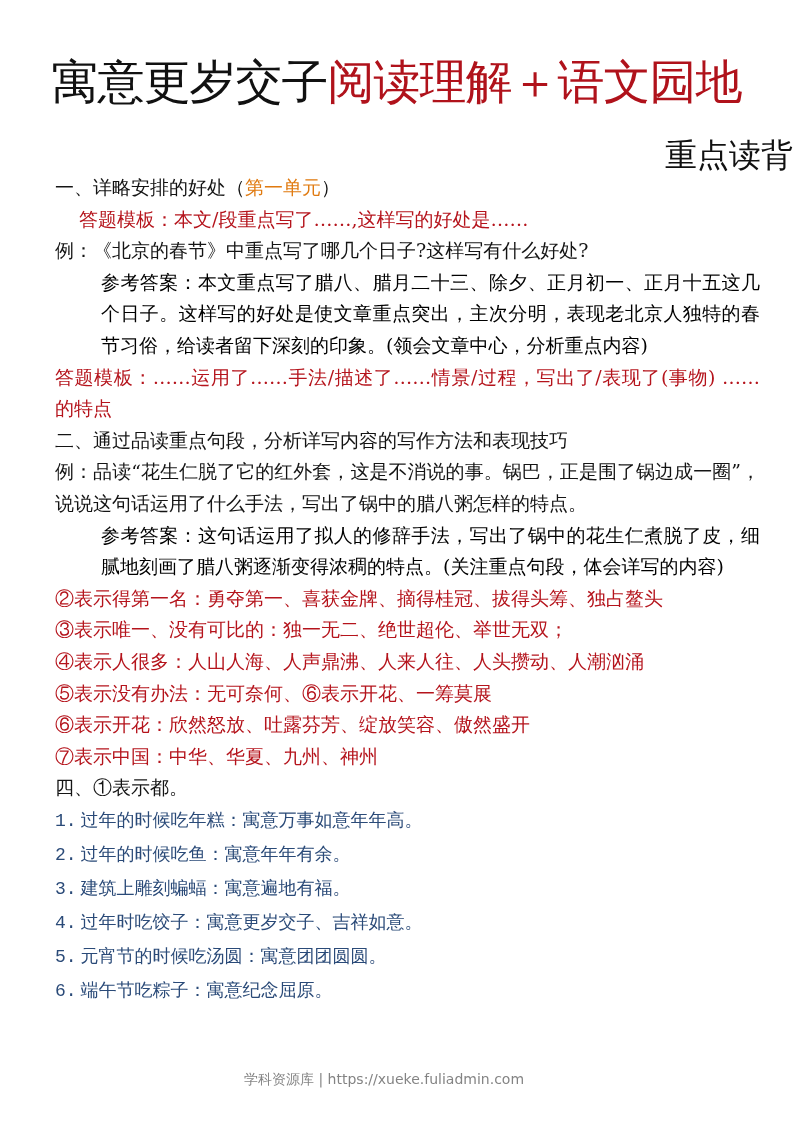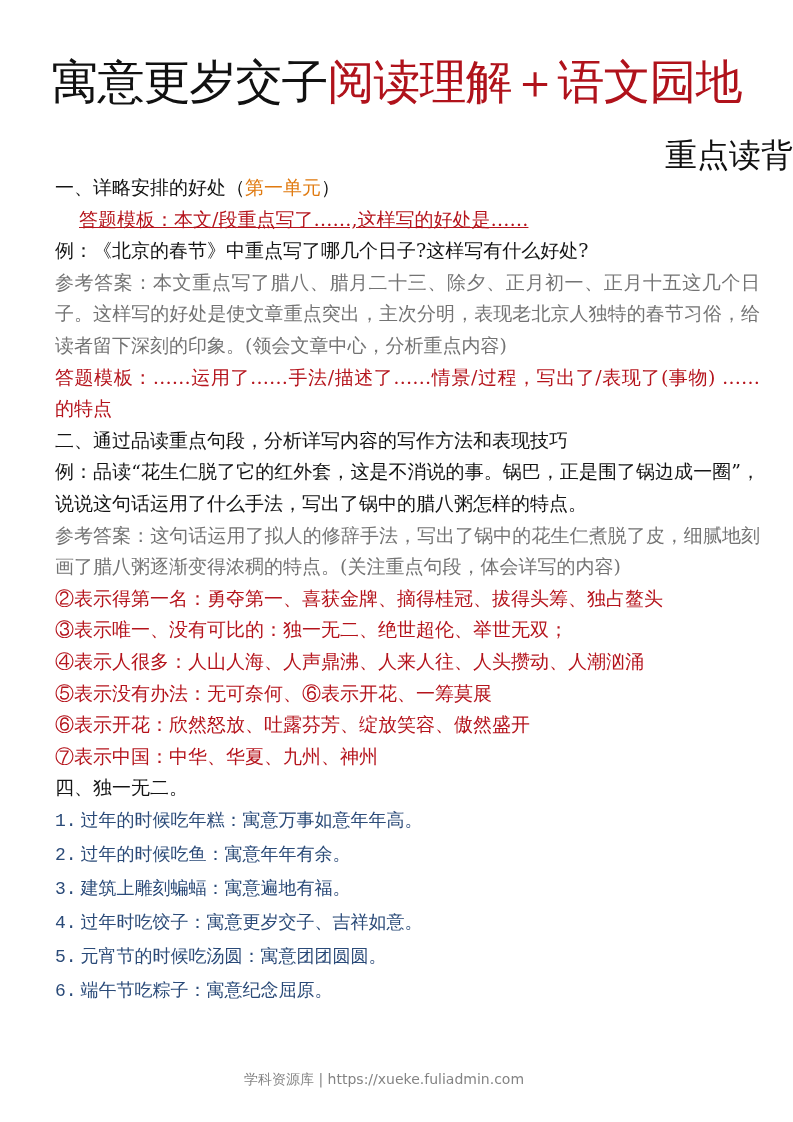--- a/index.html
+++ b/index.html
@@ -56,22 +56,22 @@
     }
     .line {
       margin: 0;
       white-space: normal;
       text-align: justify;
     }
     .nowrap { white-space: nowrap; }
     .black { color: #141414; }
     .red { color: #b5141c; }
     .orange { color: #e07a10; }
-    .navy { color: #737373; }
-    .indent { padding-left: 24px; text-decoration: underline; }
+    .navy { color: #000000; margin-left: 46px; }
+    .indent { padding-left: 24px; }
     .list4 {
       font-family: Liberation Mono, monospace;
       font-size: 18px;
       line-height: 34px;
       color: #2a4a78;
     }
     .list4 .num { margin-right: 4px; }
     .watermark {
       position: absolute;
       top: 1071px;
@@ -112,21 +112,21 @@
     <div>
       <p class="line red nowrap">②表示得第一名：勇夺第一、喜获金牌、摘得桂冠、拔得头筹、独占鳌头</p>
       <p class="line red nowrap">③表示唯一、没有可比的：独一无二、绝世超伦、举世无双；</p>
       <p class="line red nowrap">④表示人很多：人山人海、人声鼎沸、人来人往、人头攒动、人潮汹涌</p>
       <p class="line red nowrap">⑤表示没有办法：无可奈何、⑥表示开花、一筹莫展</p>
       <p class="line red nowrap">⑥表示开花：欣然怒放、吐露芬芳、绽放笑容、傲然盛开</p>
       <p class="line red nowrap">⑦表示中国：中华、华夏、九州、神州</p>
     </div>
 
     <div>
-      <p class="line black nowrap">四、独一无二。</p>
+      <p class="line black nowrap">四、①表示都。</p>
       <div class="list4">
         <p class="line nowrap"><span class="num">1.</span><span>过年的时候吃年糕：寓意万事如意年年高。</span></p>
         <p class="line nowrap"><span class="num">2.</span><span>过年的时候吃鱼：寓意年年有余。</span></p>
         <p class="line nowrap"><span class="num">3.</span><span>建筑上雕刻蝙蝠：寓意遍地有福。</span></p>
         <p class="line nowrap"><span class="num">4.</span><span>过年时吃饺子：寓意更岁交子、吉祥如意。</span></p>
         <p class="line nowrap"><span class="num">5.</span><span>元宵节的时候吃汤圆：寓意团团圆圆。</span></p>
         <p class="line nowrap"><span class="num">6.</span><span>端午节吃粽子：寓意纪念屈原。</span></p>
       </div>
     </div>
 

